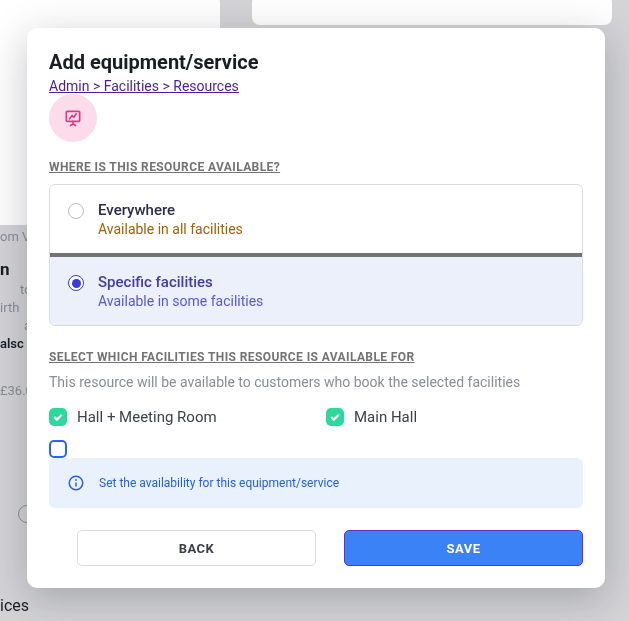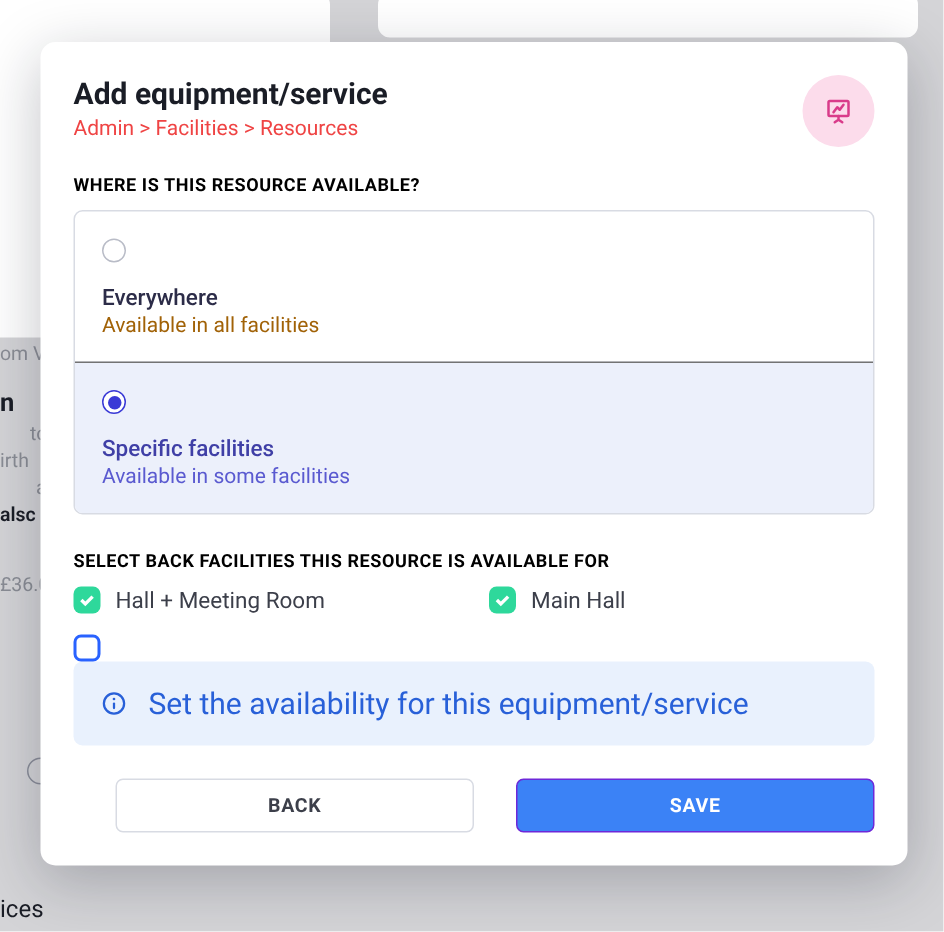--- a/index.html
+++ b/index.html
@@ -29,61 +29,63 @@
     background: #fff;
     border-radius: 10px;
     box-shadow: 0 10px 40px rgba(20,25,40,0.25);
     padding: 22px 22px 22px 22px;
   }
   .modal-header {
     display: flex;
     justify-content: space-between;
     align-items: flex-start;
     margin-bottom: 18px;
+    flex-direction: column;
   }
   .title {
     font-size: 20px;
     font-weight: 700;
     color: #1a1d26;
     margin-bottom: 4px;
   }
   .breadcrumb {
     font-size: 14px;
-    color: #ef4444;
+    color: #4c1d95;
+    text-decoration: underline;
   }
   .icon-btn {
     width: 48px; height: 48px;
     border-radius: 50%;
     background: #fcdceb;
     display: flex; align-items: center; justify-content: center;
     cursor: pointer;
   }
   .icon-btn svg { width: 20px; height: 20px; }
   .section-label {
     font-size: 12px;
     font-weight: 700;
     letter-spacing: 0.4px;
-    color: #000000;
+    color: #737373;
     margin-bottom: 10px;
+    text-decoration: underline;
   }
   .option-group {
     border: 1px solid #d8dbe3;
     border-radius: 6px;
     overflow: hidden;
     margin-bottom: 24px;
   }
   .option {
     display: flex;
     align-items: flex-start;
     gap: 14px;
     padding: 16px 18px;
     cursor: pointer;
-    flex-direction: column;
-  }
-  .option + .option { border-top: 1px solid #737373; }
+  }
+  .option + .option { border-top: 4px solid #737373; }
   .option.selected {
     background: #ecf0fb;
   }
   .radio {
     width: 16px; height: 16px; border-radius: 50%;
     border: 1.5px solid #b9bcc7;
     background: #fff;
     margin-top: 2px;
     flex-shrink: 0;
     position: relative;
@@ -123,21 +125,21 @@
   .cbox.unchecked { border:2px solid #2962ff; background:#fff; }
   .check-label { font-size:15px; color:#3c3f4a; }
   .info-banner {
     background:#e9f1fd;
     border-radius:6px;
     padding:16px 18px;
     display:flex; align-items:center; gap:14px;
     margin-bottom:22px;
   }
   .info-banner svg { width:18px; height:18px; flex-shrink:0; }
-  .info-text { font-size:20px; color:#2860d8; }
+  .info-text { font-size:12px; color:#2860d8; }
   .modal-footer {
     display:flex; gap:28px;padding-left:28px;
   }
   .btn {
     flex:1; height:36px; border-radius:5px;
     font-size:13px; font-weight:700; letter-spacing:0.5px;
     display:flex; align-items:center; justify-content:center;
     cursor:pointer;
   }
   .btn-back {
@@ -191,21 +193,22 @@
     </div>
     <div class="option selected">
       <div class="radio checked"></div>
       <div>
         <div class="opt-title">Specific facilities</div>
         <div class="opt-sub">Available in some facilities</div>
       </div>
     </div>
   </div>
 
-  <div class="section-label">SELECT BACK FACILITIES THIS RESOURCE IS AVAILABLE FOR</div>
+  <div class="section-label">SELECT WHICH FACILITIES THIS RESOURCE IS AVAILABLE FOR</div>
+  <div class="section-hint">This resource will be available to customers who book the selected facilities</div>
 
   <div class="facility-grid">
     <div class="check-item">
       <div class="cbox checked">
         <svg viewBox="0 0 16 16">
             <path d="M3 8 L6.5 11.5 L13 5"></path>
           </svg>
       </div>
       <span class="check-label">Hall + Meeting Room</span>
     </div>

